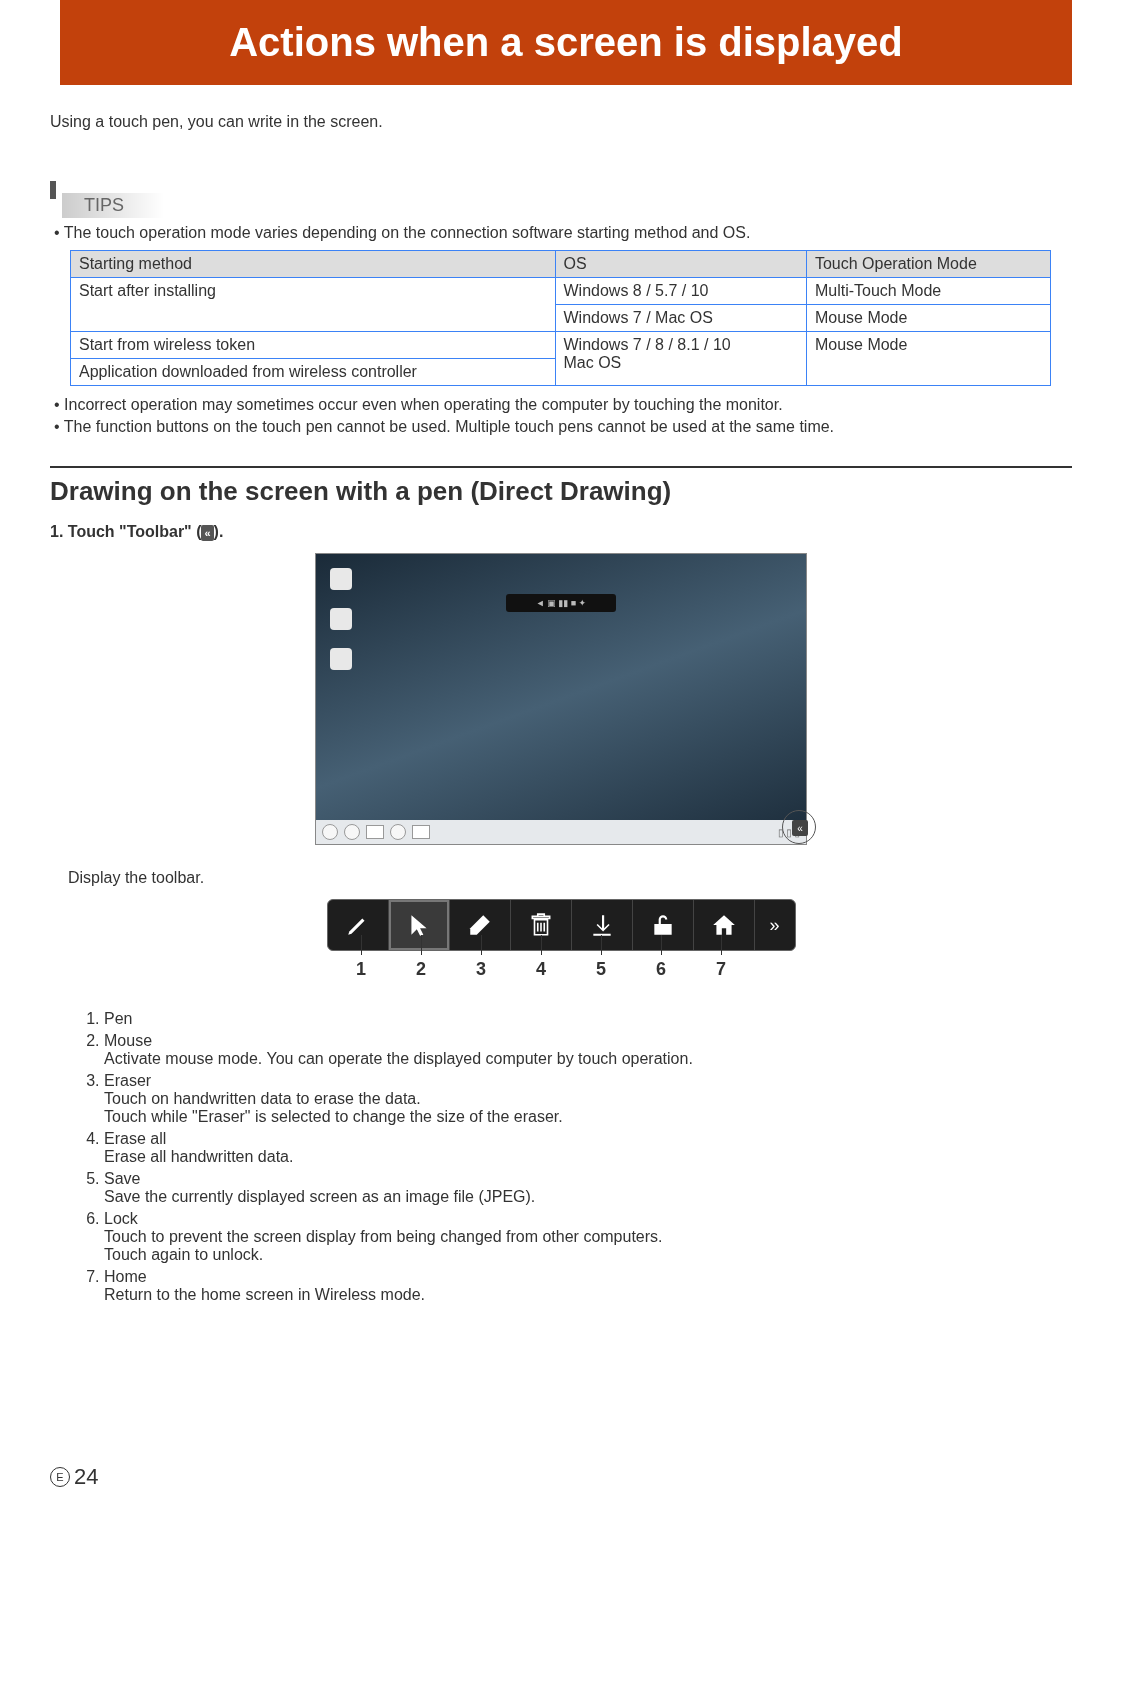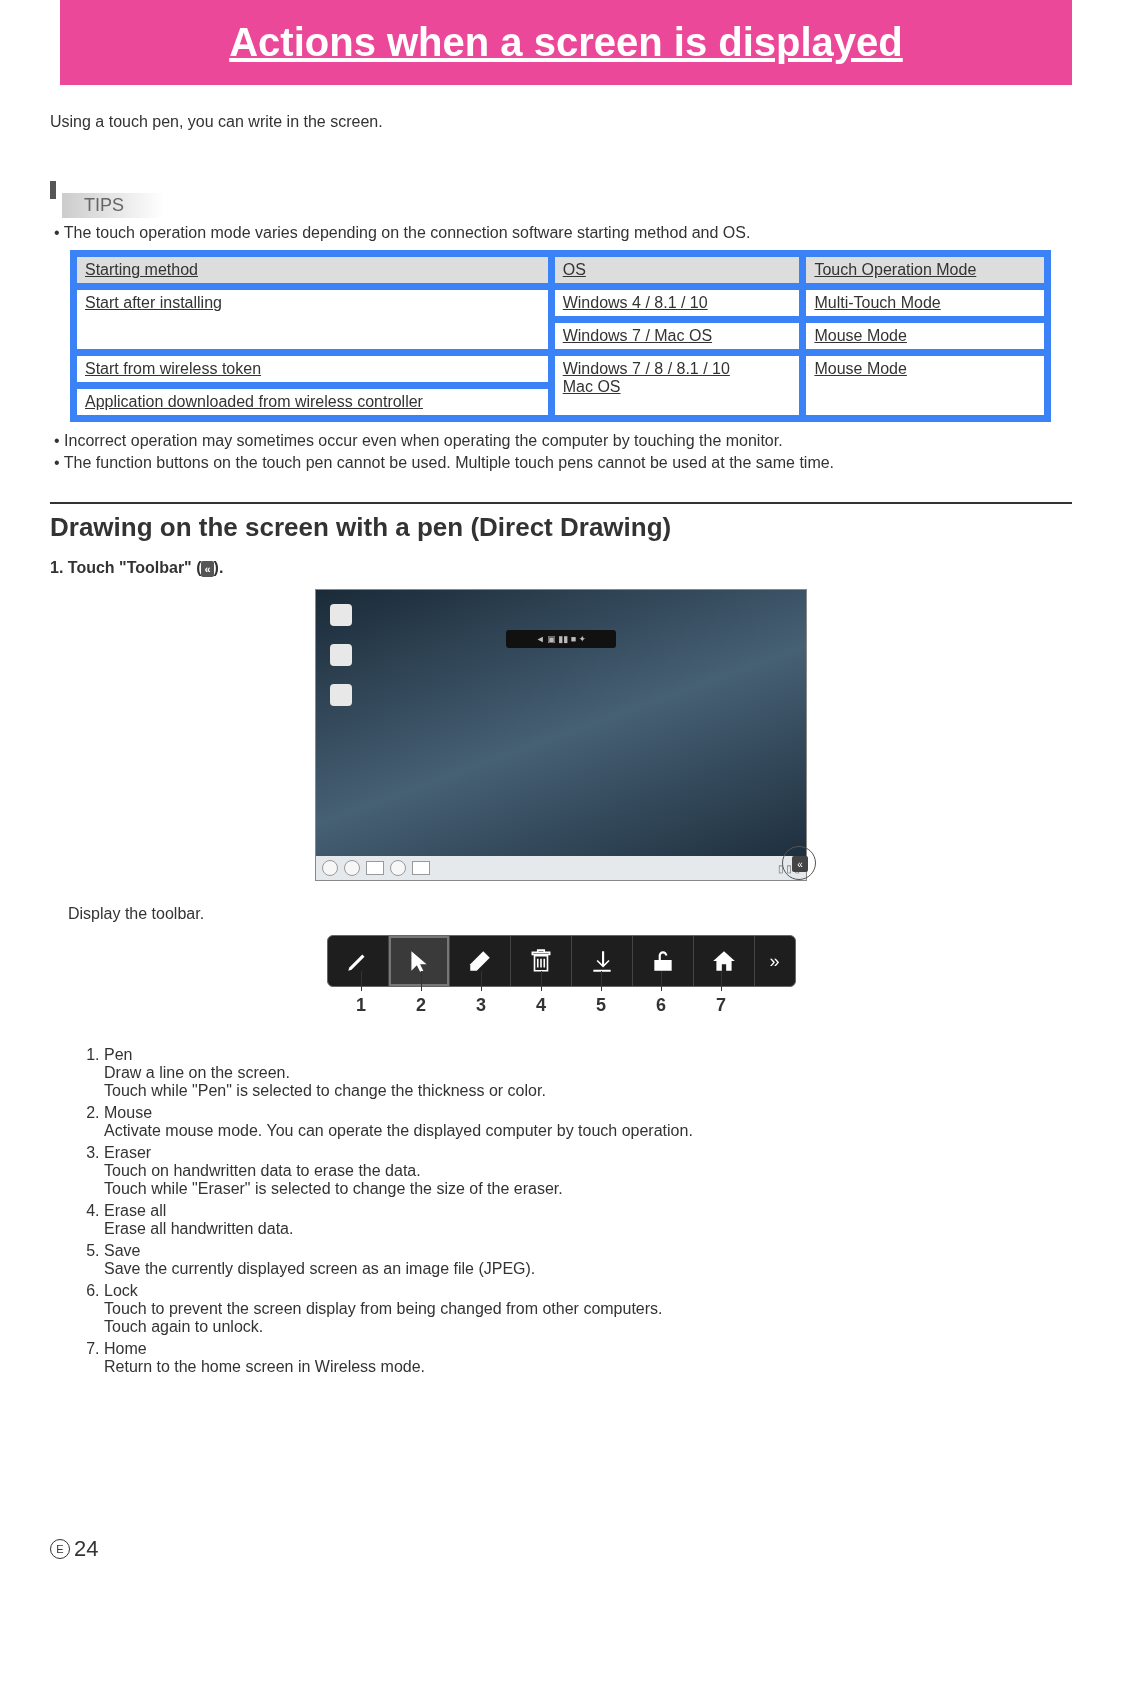--- a/index.html
+++ b/index.html
@@ -7,29 +7,28 @@
     margin: 0;
     padding: 0;
     background: #fff;
     color: #333;
     width: 1122px;
   }
   .page {
     padding: 0 50px 40px 50px;
   }
   .title-bar {
-    background: #ec4899;
+    background: #c2410c;
     color: #fff;
     text-align: center;
     padding: 20px 0;
     font-size: 40px;
     font-weight: bold;
     margin-bottom: 28px;
     margin-left: 10px;
-    text-decoration: underline;
   }
   .intro {
     font-size: 16px;
     margin-bottom: 30px;
   }
   .tips-row {
     display: flex;
     align-items: center;
     margin-bottom: 6px;
   }
@@ -59,25 +58,24 @@
     content: "• ";
   }
   table.modes {
     border-collapse: collapse;
     width: 96%;
     margin-left: 20px;
     margin-bottom: 10px;
     font-size: 16px;
   }
   table.modes th, table.modes td {
-    border: 7px solid #3b82f6;
+    border: 1px solid #3b82f6;
     padding: 4px 8px;
     text-align: left;
     vertical-align: top;
-    text-decoration: underline;
   }
   table.modes th {
     background: #ddd;
     font-weight: normal;
   }
   hr.section-sep {
     border: none;
     border-top: 2px solid #333;
     margin: 30px 0 8px 0;
   }
@@ -295,21 +293,21 @@
 
 <table class="modes">
   <tbody>
         <tr>
     <th>Starting method</th>
     <th>OS</th>
     <th>Touch Operation Mode</th>
   </tr>
   <tr>
     <td rowspan="2">Start after installing</td>
-    <td>Windows 4 / 8.1 / 10</td>
+    <td>Windows 8 / 5.7 / 10</td>
     <td>Multi-Touch Mode</td>
   </tr>
   <tr>
     <td>Windows 7 / Mac OS</td>
     <td>Mouse Mode</td>
   </tr>
   <tr>
     <td>Start from wireless token</td>
     <td rowspan="2" style="white-space:pre-line">Windows 7 / 8 / 8.1 / 10
 Mac OS</td>
@@ -411,22 +409,20 @@
     <div class="num">5</div>
     <div class="num">6</div>
     <div class="num">7</div>
     <div class="spacer"></div>
   </div>
 </div>
 
 <ol class="tool-list">
   <li>
     <span class="tool-name">Pen</span>
-    <span class="tool-desc" style="white-space:pre-line">Draw a line on the screen.
-Touch while "Pen" is selected to change the thickness or color.</span>
   </li>
   <li>
     <span class="tool-name">Mouse</span>
     <span class="tool-desc" style="white-space:pre-line">Activate mouse mode. You can operate the displayed computer by touch operation.</span>
   </li>
   <li>
     <span class="tool-name">Eraser</span>
     <span class="tool-desc" style="white-space:pre-line">Touch on handwritten data to erase the data.
 Touch while "Eraser" is selected to change the size of the eraser.</span>
   </li>

